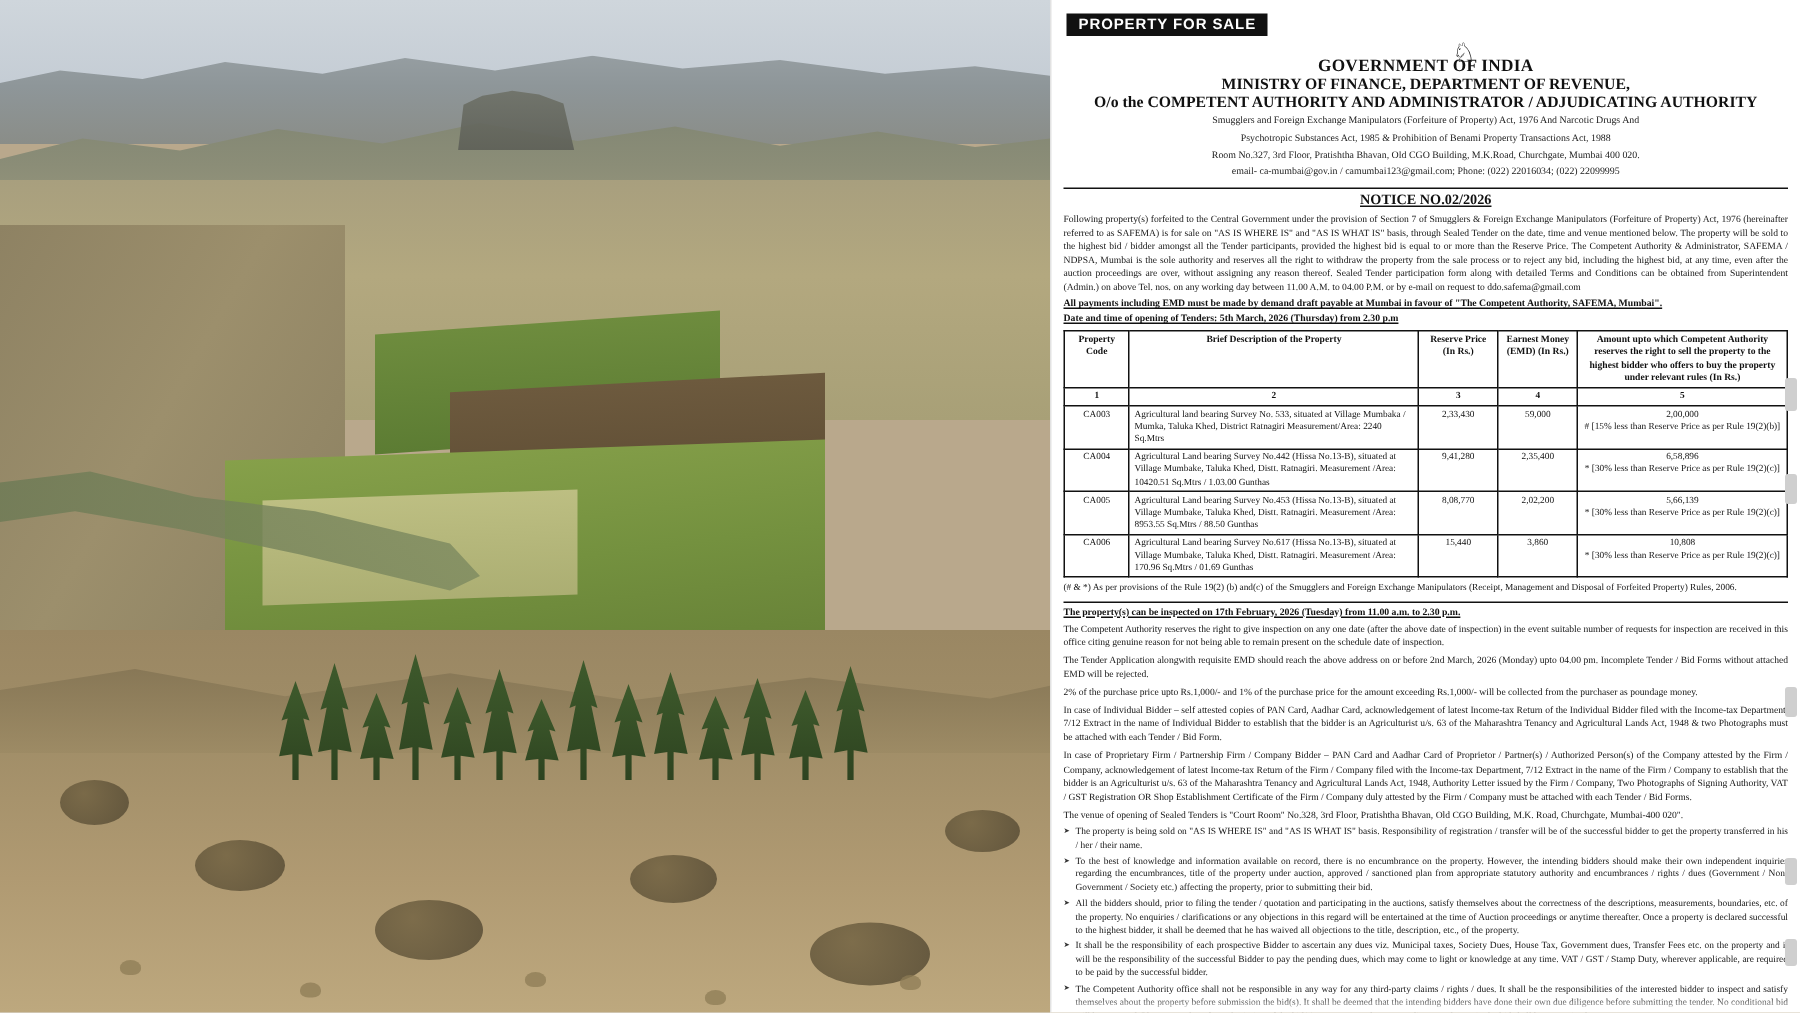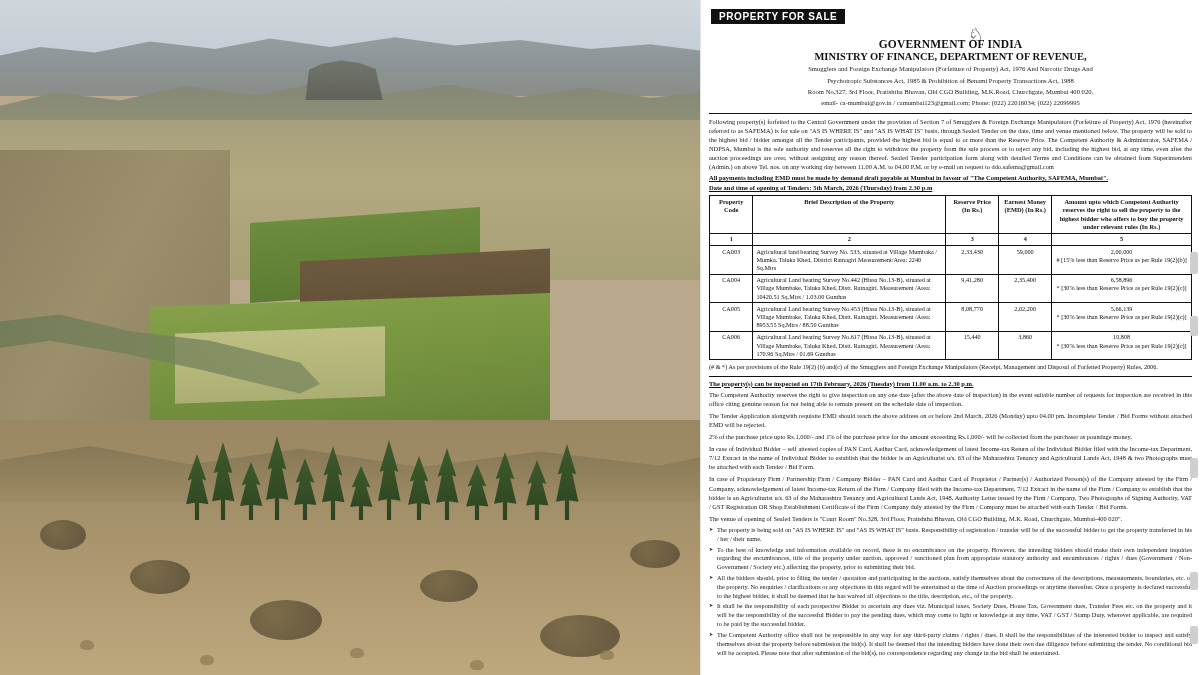--- a/index.html
+++ b/index.html
@@ -207,27 +207,29 @@
   </div>
 
   <div class="doc">
 
     <span class="banner">PROPERTY FOR SALE</span>
 
     <div class="emblem">♘</div>
 
     <div class="ctr t-gov">GOVERNMENT OF INDIA</div>
     <div class="ctr t-min">MINISTRY OF FINANCE, DEPARTMENT OF REVENUE,</div>
+    <div class="ctr t-off">O/o the COMPETENT AUTHORITY AND ADMINISTRATOR / ADJUDICATING AUTHORITY</div>
     <div class="ctr t-acts">Smugglers and Foreign Exchange Manipulators (Forfeiture of Property) Act, 1976 And Narcotic Drugs And</div>
     <div class="ctr t-acts">Psychotropic Substances Act, 1985 &amp; Prohibition of Benami Property Transactions Act, 1988</div>
     <div class="ctr t-addr">Room No.327, 3rd Floor, Pratishtha Bhavan, Old CGO Building, M.K.Road, Churchgate, Mumbai 400 020.</div>
     <div class="ctr t-addr">email- ca-mumbai@gov.in / camumbai123@gmail.com; Phone: (022) 22016034; (022) 22099995</div>
 
     <hr class="rule">
 
+    <div class="notice-no">NOTICE NO.02/2026</div>
 
     <div class="para">Following property(s) forfeited to the Central Government under the provision of Section 7 of Smugglers &amp; Foreign Exchange Manipulators (Forfeiture of Property) Act, 1976 (hereinafter referred to as SAFEMA) is for sale on "AS IS WHERE IS" and "AS IS WHAT IS" basis, through Sealed Tender on the date, time and venue mentioned below. The property will be sold to the highest bid / bidder amongst all the Tender participants, provided the highest bid is equal to or more than the Reserve Price. The Competent Authority &amp; Administrator, SAFEMA / NDPSA, Mumbai is the sole authority and reserves all the right to withdraw the property from the sale process or to reject any bid, including the highest bid, at any time, even after the auction proceedings are over, without assigning any reason thereof. Sealed Tender participation form along with detailed Terms and Conditions can be obtained from Superintendent (Admin.) on above Tel. nos. on any working day between 11.00 A.M. to 04.00 P.M. or by e-mail on request to ddo.safema@gmail.com</div>
 
     <div class="line-note u">All payments including EMD must be made by demand draft payable at Mumbai in favour of "The Competent Authority, SAFEMA, Mumbai".</div>
     <div class="line-note u">Date and time of opening of Tenders:  5th March, 2026 (Thursday) from 2.30 p.m</div>
 
     <table class="tender">
       <thead>
         <tr>
           <th style="width:9%">Property Code</th>

